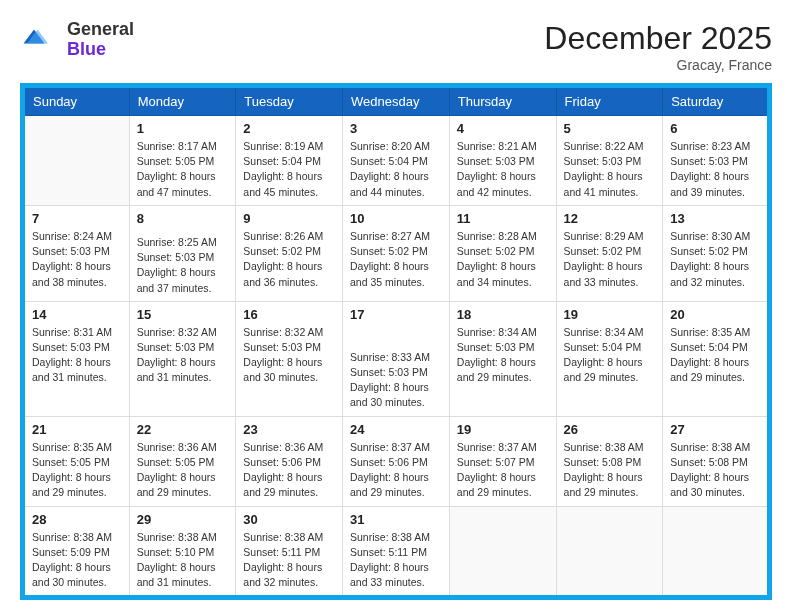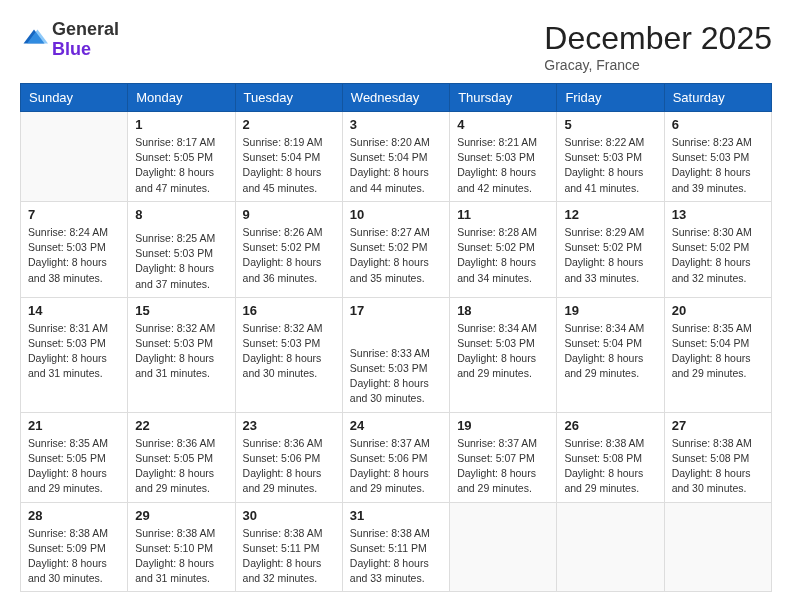--- a/index.html
+++ b/index.html
@@ -12,49 +12,49 @@
     }
     .header {
       display: flex;
       justify-content: space-between;
       align-items: flex-start;
       margin-bottom: 10px;
     }
     .logo {
       display: flex;
       align-items: center;
-      gap: 4px;
+      gap: 19px;
     }
     .logo-text {
       font-size: 18px;
       font-weight: bold;
       line-height: 1.1;
     }
     .logo-general { color: #333; }
     .logo-blue { color: #6d28d9; }
     .logo-icon {
       width: 28px;
       height: 28px;
     }
     .title-section {
-      text-align: left;
+      text-align: right;
     }
     .month-title {
       font-size: 32px;
       font-weight: normal;
       color: #222;
     }
     .location {
       font-size: 14px;
       color: #555;
     }
     .calendar {
       width: 100%;
       border-collapse: collapse;
-      border: 1px solid #0ea5e9;
+      border: 5px solid #0ea5e9;
     }
     .calendar th {
       background-color: #1565c0;
       color: #fff;
       text-align: left;
       padding: 6px 8px;
       font-size: 13px;
       font-weight: normal;
       border: 1px solid #1255a0;
     }

